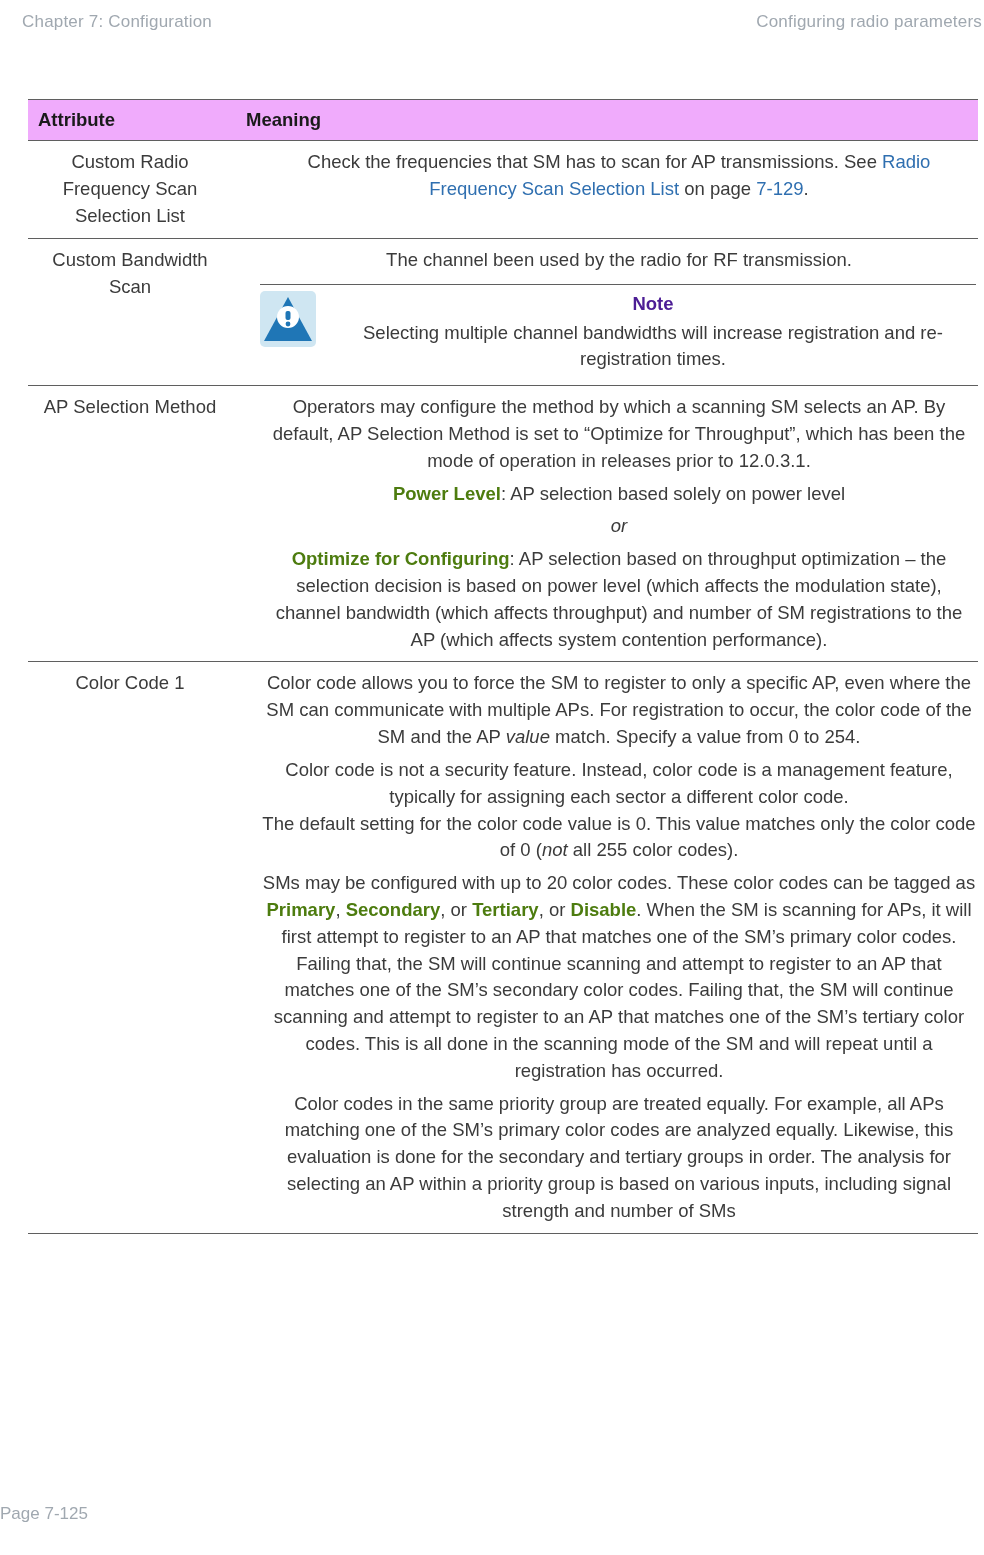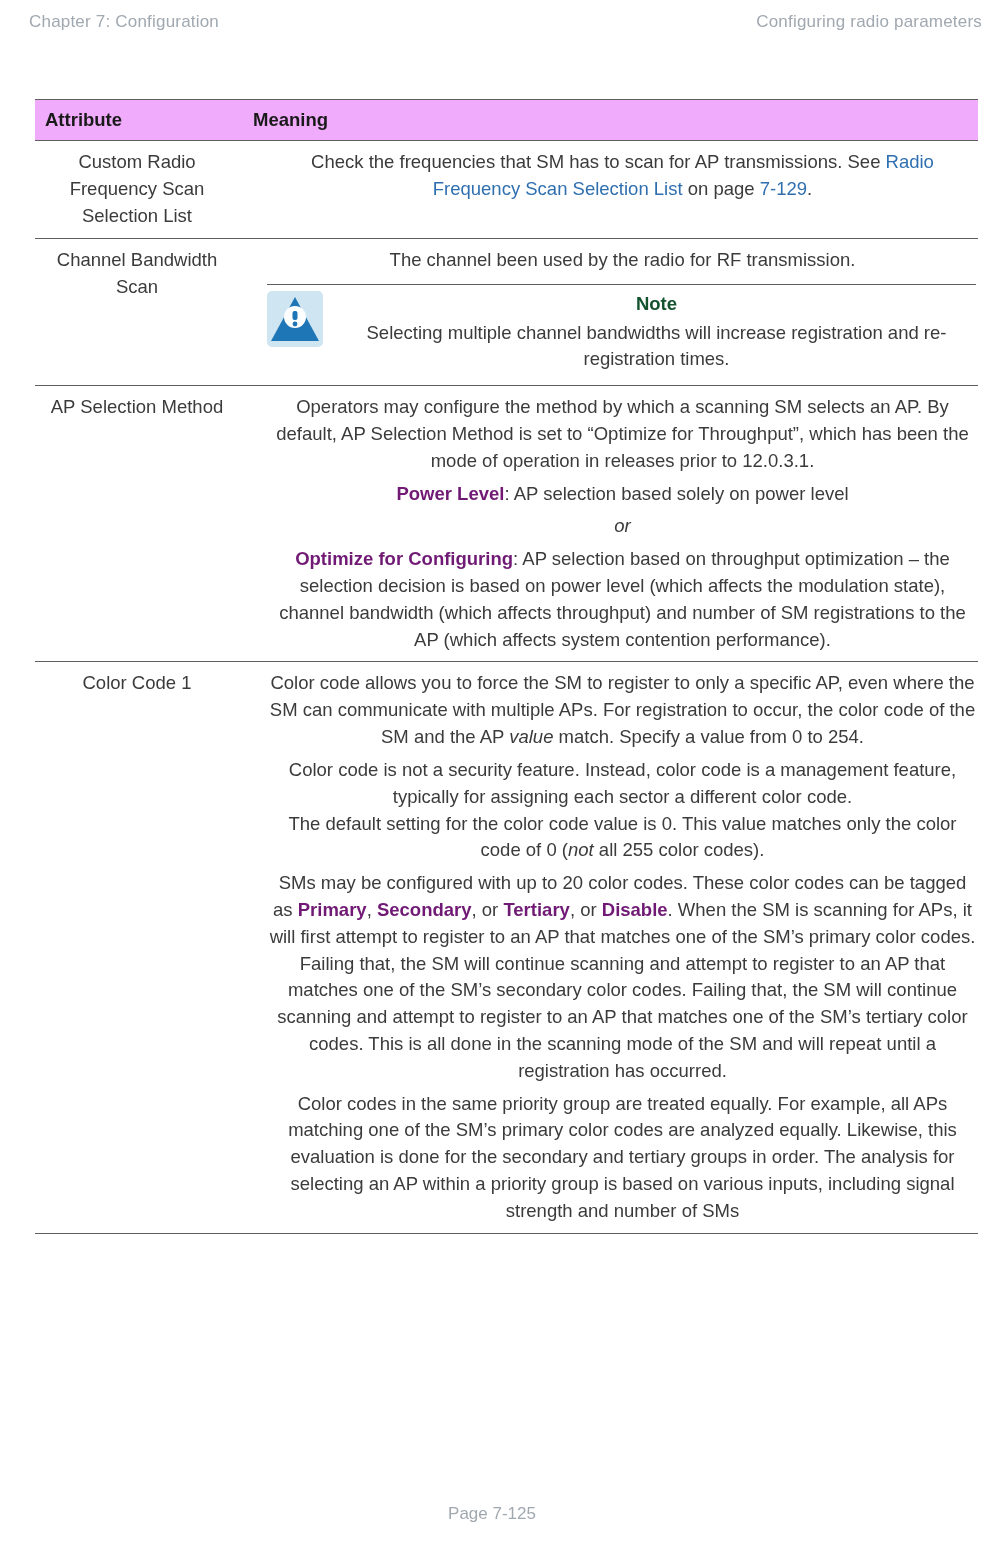--- a/index.html
+++ b/index.html
@@ -10,21 +10,21 @@
     background: #ffffff;
     font-family: "Segoe UI", "Helvetica Neue", Arial, sans-serif;
     color: #3a3a3a;
     font-size: 18.5px;
     line-height: 1.45;
   }
   .page {
     box-sizing: border-box;
     width: 984px;
     min-height: 1555px;
-    padding: 10px 0 0 15px;
+    padding: 10px 0 0 8px;
     position: relative;
   }
   .running-header {
     display: flex;
     justify-content: space-between;
     padding: 0 2px 0 14px;
     color: #a0a8b0;
     font-size: 17px;
     letter-spacing: 0.2px;
   }
@@ -53,48 +53,47 @@
     color: #3b3b3b;
     text-align: center;
   }
   table.attr-table > tbody > tr > td.attr {
     padding-left: 2px;
     padding-right: 6px;
   }
   .meaning p { margin: 0 0 6px 16px; }
   .meaning p:last-child { margin-bottom: 0; }
   a.link { color: #2f6fb0; text-decoration: none; }
-  .bold { font-weight: 700; color:#701a75; }
+  .bold { font-weight: 700; color:#4d7c0f; }
   .italic { font-style: italic; }
 
   
   .note-wrap {
     border-top: 1px solid #5f5f5f;
     border-bottom: 0px solid #5f5f5f;
     margin: 10px 0 0 14px;
     display: flex;
     align-items: flex-start;
     padding: 6px 0 4px 0;
     gap: 14px;
   }
   .note-icon {
     flex: 0 0 56px;
     height: 56px;
     position: relative;
   }
   .note-icon svg { width: 56px; height: 56px; display:block; }
   .note-body { flex: 1; padding-top: 0; }
-  .note-title { font-weight: 700; color:#14532d; margin-bottom: 2px; }
+  .note-title { font-weight: 700; color:#4c1d95; margin-bottom: 2px; }
 
   .footer {
     position: absolute;
     bottom: 28px;
     left: 0;
     width: 100%;
-    text-align: center;
     color: #a0a8b0;
     font-size: 17px;
   }
 </style>
 </head>
 <body>
 
 <div class="page">
   <div class="running-header">
     <span>Chapter 7:  Configuration</span>
@@ -118,21 +117,21 @@
         <tr>
           <td class="attr">Custom Radio Frequency Scan Selection List</td>
           <td class="meaning">
             <p>
               <span>Check the frequencies that SM has to scan for AP transmissions. See </span><a class="link" href="#">Radio Frequency Scan Selection List</a><span> on page </span><a class="link" href="#">7-129</a><span>.</span>
             </p>
           </td>
         </tr>
 
         <tr>
-          <td class="attr">Channel Bandwidth Scan</td>
+          <td class="attr">Custom Bandwidth Scan</td>
           <td class="meaning">
             <p>The channel been used by the radio for RF transmission.</p>
             <div class="note-wrap">
               <div class="note-icon">
                 <svg viewBox="0 0 56 56">
                   <rect x="0" y="0" width="56" height="56" rx="5" ry="5" fill="#cfe6f2"></rect>
                   <polygon points="28,6 52,50 4,50" fill="#1f76b6"></polygon>
                   <circle cx="28" cy="26" r="11" fill="#ffffff"></circle>
                   <rect x="25.5" y="20" width="5" height="9" rx="2" fill="#1f76b6"></rect>
                   <circle cx="28" cy="33" r="2.4" fill="#1f76b6"></circle>

